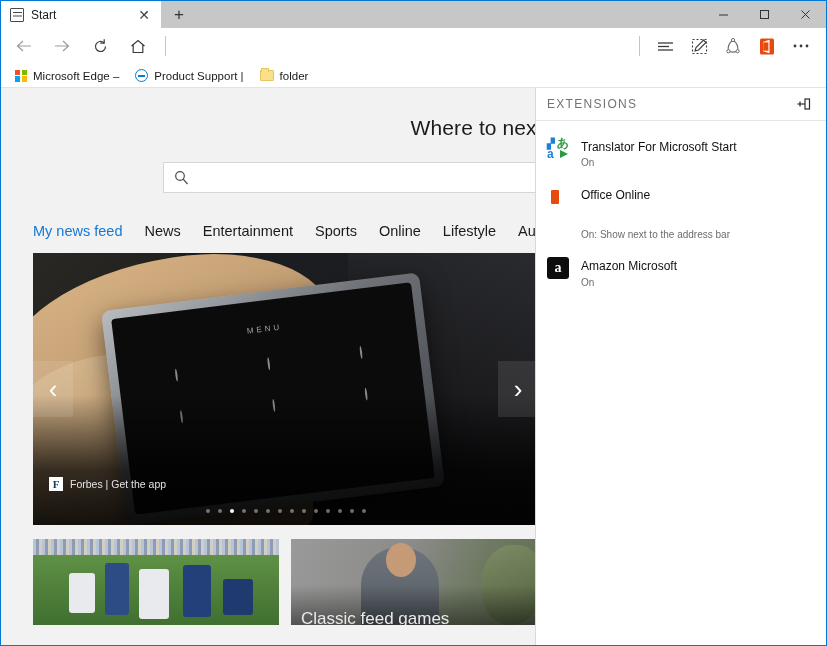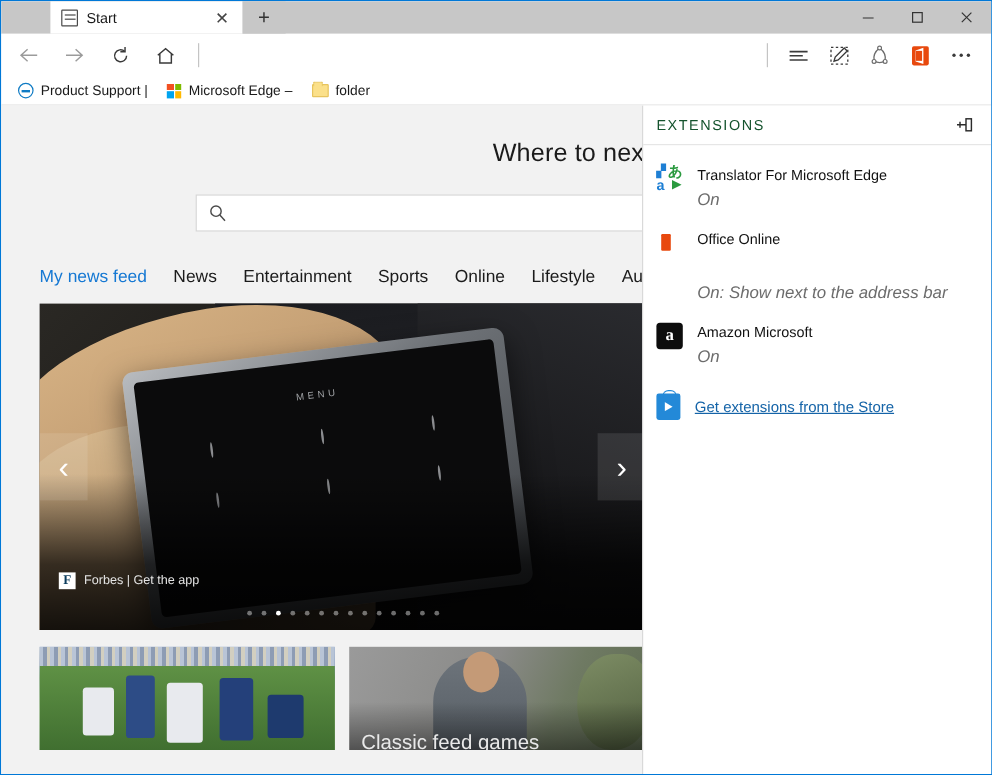--- a/index.html
+++ b/index.html
@@ -15,21 +15,21 @@
     background:#ffffff;
     display:flex; flex-direction:column;
     overflow:hidden;
   }
 
   
   .titlebar{
     height:27px; background:#c7c7c7; display:flex; align-items:flex-end;
     flex:0 0 auto; position:relative;
   }
-  .tabstrip{ display:flex; height:27px;margin-left:41px; }
+  .tabstrip{ display:flex; height:27px; }
   .tab{
     width:160px; height:27px; background:#ffffff;
     display:flex; align-items:center; padding:0 6px 0 9px;
     font-size:12px; color:#1a1a1a; gap:7px; position:relative;
   }
   .tab .favicon{
     width:14px;height:14px;flex:0 0 14px; position:relative;
     border:1.2px solid #4a4a4a; border-radius:1px;
   }
   .tab .favicon::before{
@@ -249,29 +249,29 @@
 
   
   .flyout{
     width:291px; flex:0 0 291px; background:#ffffff;
     border-left:1px solid #d9d9d9; display:flex; flex-direction:column;
   }
   .fly-head{
     height:33px; display:flex; align-items:center; padding:0 9px 0 11px;
     border-bottom:1px solid #e6e6e6; flex:0 0 auto;
   }
-  .fly-title{ font-size:12px; letter-spacing:1.3px; color:#14532d; flex:1 1 auto; }
+  .fly-title{ font-size:12px; letter-spacing:1.3px; color:#737373; flex:1 1 auto; }
   .pinbtn{ width:26px;height:26px;display:flex;align-items:center;justify-content:center; }
   .ext-list{ padding:9px 0 0 0; }
   .ext{
     display:flex; gap:12px; padding:7px 12px 7px 11px; align-items:flex-start;
   }
   .ext-ico{ width:22px;height:22px;flex:0 0 22px;position:relative;margin-top:1px; }
   .ext-name{ font-size:12px;color:#111;line-height:1.35; }
-  .ext-state{ font-size:14px;color:#6c6c6c;line-height:1.45;margin-top:1px;font-style:italic; }
+  .ext-state{ font-size:10px;color:#6c6c6c;line-height:1.45;margin-top:1px; }
 
   .ico-translate{ }
   .ico-translate .a{position:absolute;left:0;top:0;width:11px;height:11px;color:#1e7fd4;
     font-size:10px;font-weight:bold;line-height:11px;}
   .ico-translate .b{position:absolute;right:0;top:-1px;color:#2a9a3f;font-size:12px;line-height:12px;font-weight:bold;}
   .ico-translate .c{position:absolute;left:0;bottom:0;color:#1e7fd4;font-size:12px;line-height:12px;font-weight:bold;}
   .ico-translate .d{position:absolute;right:1px;bottom:2px;width:0;height:0;
     border-left:8px solid #2a9a3f;border-top:4px solid transparent;border-bottom:4px solid transparent;}
   .ico-office{
     width:20px;height:22px;background:#e8490e;border-radius:2px 3px 3px 2px;position:relative;
@@ -402,31 +402,31 @@
       <svg width="18" height="6" viewBox="0 0 18 6">
           <circle cx="3" cy="3" r="1.4" fill="#3a3a3a"></circle>
           <circle cx="9" cy="3" r="1.4" fill="#3a3a3a"></circle>
           <circle cx="15" cy="3" r="1.4" fill="#3a3a3a"></circle>
         </svg>
     </div>
   </div>
 
   <div class="favbar">
     <div class="favitem">
-      <span class="fav-circle"></span>
-      <span>Product Support |</span>
-    </div>
-    <div class="favitem">
       <span class="ms-logo">
           <i></i>
           <i></i>
           <i></i>
           <i></i>
         </span>
       <span>Microsoft Edge –</span>
+    </div>
+    <div class="favitem">
+      <span class="fav-circle"></span>
+      <span>Product Support |</span>
     </div>
     <div class="favitem">
       <span class="fav-folder"></span>
       <span>folder</span>
     </div>
   </div>
 
   <div class="bodyrow">
 
     <div class="startpage">
@@ -541,21 +541,21 @@
       <div class="ext-list">
 
         <div class="ext">
           <span class="ext-ico ico-translate">
             <span class="a">▞</span>
               <span class="b">あ</span>
               <span class="c">a</span>
               <span class="d"></span>
           </span>
           <span>
-            <span class="ext-name">Translator For Microsoft Edge</span>
+            <span class="ext-name">Translator For Microsoft Start</span>
             <span class="ext-state" style="display:block;">On</span>
           </span>
         </div>
 
         <div class="ext">
           <span class="ext-ico"><span class="ico-office"></span></span>
           <span>
             <span class="ext-name">Office Online</span>
             <span class="ext-state" style="display:block;margin-top:25px;">On: Show next to the address bar</span>
           </span>
@@ -566,20 +566,16 @@
               <span class="ico-amazon">a</span>
             </span>
           <span>
             <span class="ext-name">Amazon Microsoft</span>
             <span class="ext-state" style="display:block;">On</span>
           </span>
         </div>
 
       </div>
 
-      <div class="storerow">
-        <span class="ico-store"></span>
-        <span class="storelink">Get extensions from the Store</span>
-      </div>
     </div>
 
   </div>
 </div>
 
 </body></html>

